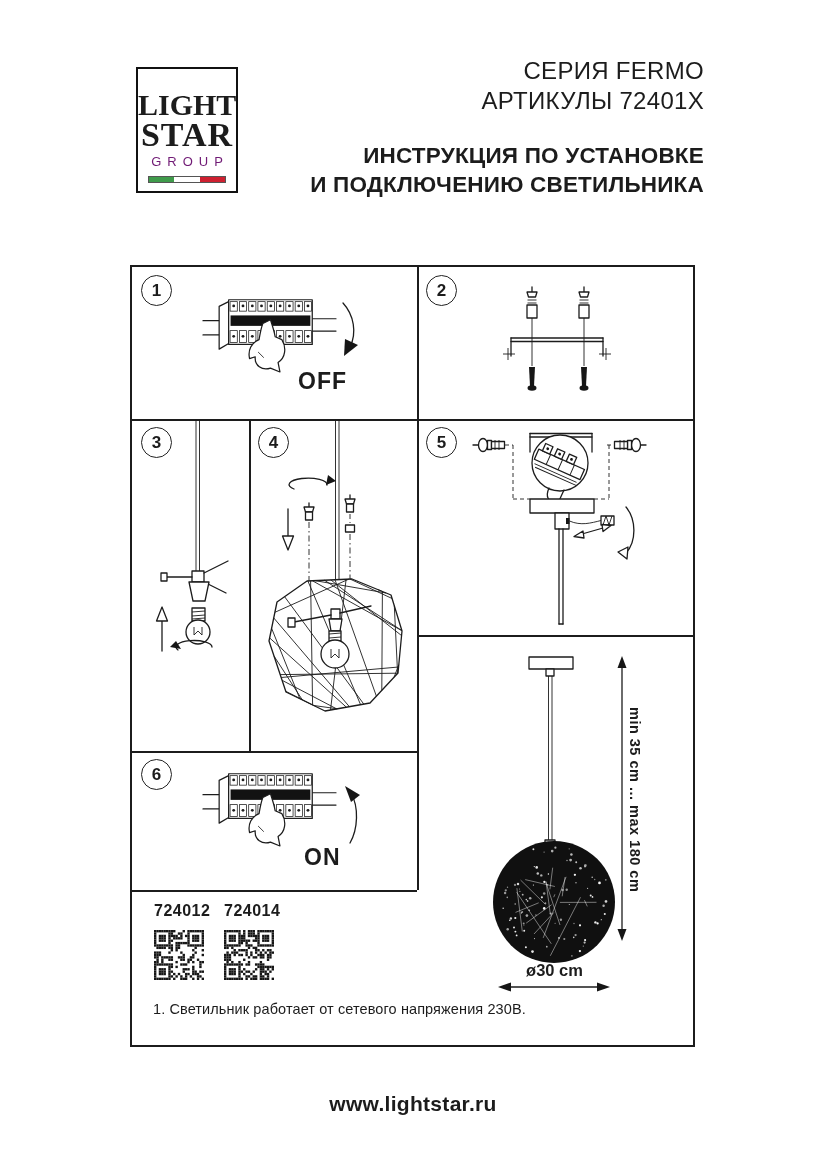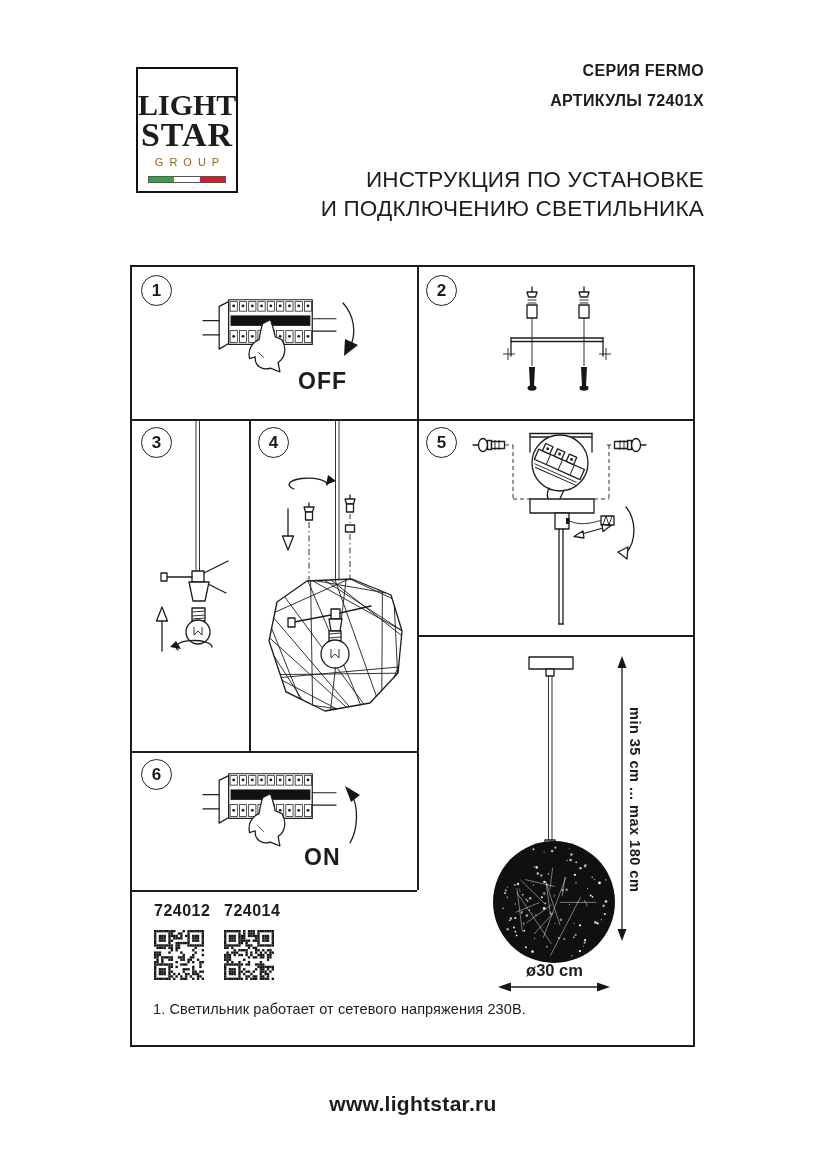--- a/index.html
+++ b/index.html
@@ -12,26 +12,26 @@
   svg .ln{stroke:#1c1c1c;stroke-width:1.3;fill:none;stroke-linecap:round;stroke-linejoin:round;}
   svg .thin{stroke:#1c1c1c;stroke-width:.9;fill:none;}
   svg .wh{fill:#fff;stroke:#1c1c1c;stroke-width:1.3;stroke-linejoin:round;}
   svg .blk{fill:#161616;stroke:none;}
 
   
   .logo-box{left:136px;top:67px;width:102px;height:126px;border:2px solid #111;
             text-align:center;box-sizing:border-box;padding-top:21px;background:#fff;}
   .logo-l1{font-family:"Liberation Serif",serif;font-weight:bold;font-size:30px;line-height:29px;letter-spacing:0px;}
   .logo-l2{font-family:"Liberation Serif",serif;font-weight:bold;font-size:34px;line-height:32px;letter-spacing:1px;}
-  .logo-l3{font-size:11px;letter-spacing:6px;line-height:16px;margin-top:3px;color:#a16207;text-indent:6px;}
+  .logo-l3{font-size:13px;letter-spacing:6px;line-height:16px;margin-top:3px;color:#701a75;text-indent:6px;}
   .logo-flag{width:78px;height:7px;margin:6px auto 0;display:flex;border:1px solid #555;box-sizing:border-box;}
   .logo-flag div{flex:1;}
 
-  .hdr-small{top:56px;right:122px;text-align:right;font-weight:bold;font-size:16px;line-height:30px;letter-spacing:.3px;}
-  .hdr-big{top:142px;right:122px;text-align:right;font-weight:normal;font-size:22.5px;line-height:28.5px;letter-spacing:.2px;margin-top:24px;}
+  .hdr-small{top:56px;right:122px;text-align:right;font-weight:normal;font-size:24px;line-height:30px;letter-spacing:.3px;}
+  .hdr-big{top:142px;right:122px;text-align:right;font-weight:bold;font-size:22.5px;line-height:28.5px;letter-spacing:.2px;}
 
   
   .sheet{left:130px;top:265px;width:565px;height:782px;border:2px solid #1c1c1c;box-sizing:border-box;background:#fff;}
   .div-line{position:absolute;background:#1c1c1c;}
   .panel{position:absolute;}
   .step-circle{position:absolute;left:9px;top:8px;width:29px;height:29px;border:1.6px solid #222;
                border-radius:50%;display:flex;align-items:center;justify-content:center;
                font-weight:bold;font-size:17px;background:#fff;}
   .switch-label{position:absolute;font-weight:bold;font-size:23px;letter-spacing:1px;}
 

